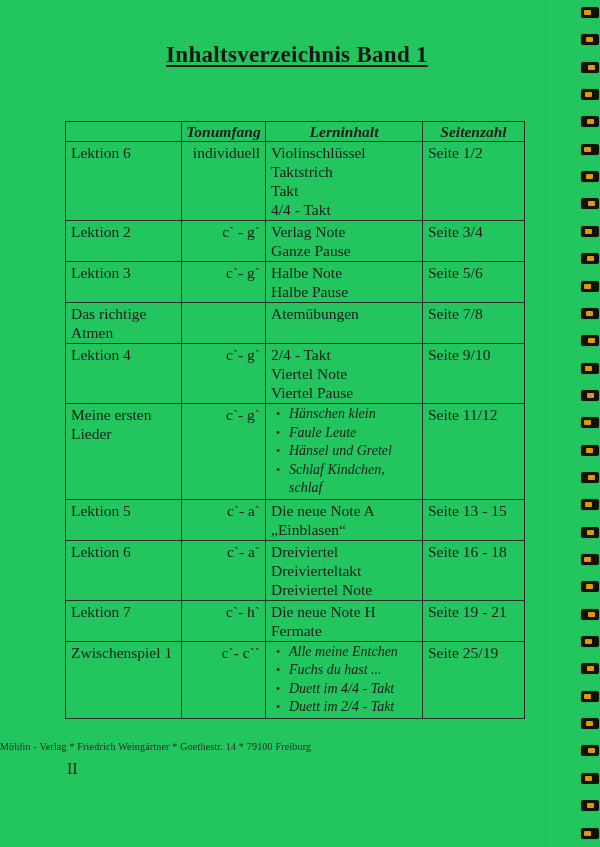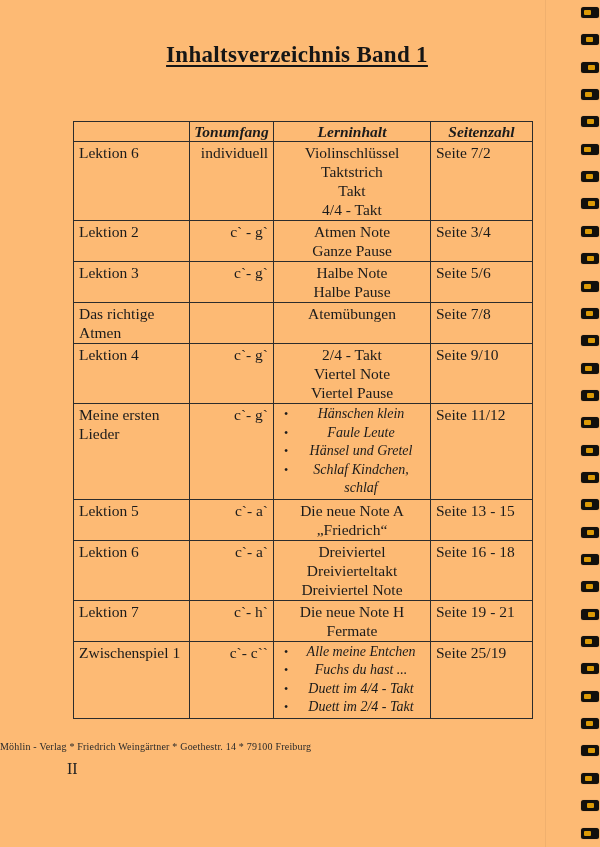--- a/index.html
+++ b/index.html
@@ -4,21 +4,21 @@
 <style>
   html, body {
     margin: 0;
     padding: 0;
     background: #ffffff;
   }
   .sheet {
     position: relative;
     width: 600px;
     height: 847px;
-    background: #fdba74;
+    background: #22c55e;
     overflow: hidden;
     font-family: "Liberation Serif", serif;
     color: #1b1b1b;
   }
   .page-edge {
     position: absolute;
     top: 0;
     left: 545px;
     width: 1px;
     height: 847px;
@@ -41,21 +41,21 @@
     font-size: 23px;
     font-weight: bold;
     letter-spacing: 0.3px;
     text-decoration: underline;
     text-decoration-thickness: 2px;
     text-underline-offset: 3px;
     color: #161616;
   }
   table.toc {
     position: absolute;
-    left: 73px;
+    left: 65px;
     top: 121px;
     width: 459px;
     border-collapse: collapse;
     table-layout: fixed;
     font-size: 15.5px;
   }
   table.toc th, table.toc td {
     border: 1.6px solid #2c2c2c;
     vertical-align: top;
     padding: 1px 5px;
@@ -64,21 +64,21 @@
   }
   table.toc th {
     font-weight: bold;
     font-style: italic;
     text-align: center;
     height: 19px;
     padding: 0 2px;
   }
   td.c-label { text-align: left; }
   td.c-ton   { text-align: right; }
-  td.c-lern  { text-align: center; }
+  td.c-lern  { text-align: left; }
   td.c-seite { text-align: left; }
   .lern-line { white-space: normal; }
   .bullet-line {
     position: relative;
     font-style: italic;
     font-size: 14px;
     line-height: 18.5px;
     padding-left: 18px;
   }
   .bullet-glyph {
@@ -156,27 +156,27 @@
       <tbody id="table-body">
           <tr>
             <td class="c-label">Lektion 6</td>
             <td class="c-ton">individuell</td>
             <td class="c-lern">
               <div class="lern-line">Violinschlüssel</div>
               <div class="lern-line">Taktstrich</div>
               <div class="lern-line">Takt</div>
               <div class="lern-line">4/4 - Takt</div>
             </td>
-            <td class="c-seite">Seite 7/2</td>
+            <td class="c-seite">Seite 1/2</td>
           </tr>
           <tr>
             <td class="c-label">Lektion 2</td>
             <td class="c-ton">c` - g`</td>
             <td class="c-lern">
-              <div class="lern-line">Atmen Note</div>
+              <div class="lern-line">Verlag Note</div>
               <div class="lern-line">Ganze Pause</div>
             </td>
             <td class="c-seite">Seite 3/4</td>
           </tr>
           <tr>
             <td class="c-label">Lektion 3</td>
             <td class="c-ton">c`- g`</td>
             <td class="c-lern">
               <div class="lern-line">Halbe Note</div>
               <div class="lern-line">Halbe Pause</div>
@@ -210,21 +210,21 @@
               <div class="bullet-line"><span class="bullet-glyph">•</span><span>Hänsel und Gretel</span></div>
               <div class="bullet-line"><span class="bullet-glyph">•</span><span>Schlaf Kindchen, schlaf</span></div>
             </td>
             <td class="c-seite">Seite 11/12</td>
           </tr>
           <tr>
             <td class="c-label">Lektion 5</td>
             <td class="c-ton">c`- a`</td>
             <td class="c-lern">
               <div class="lern-line">Die neue Note A</div>
-              <div class="lern-line">„Friedrich“</div>
+              <div class="lern-line">„Einblasen“</div>
             </td>
             <td class="c-seite">Seite 13 - 15</td>
           </tr>
           <tr>
             <td class="c-label">Lektion 6</td>
             <td class="c-ton">c`- a`</td>
             <td class="c-lern">
               <div class="lern-line">Dreiviertel</div>
               <div class="lern-line">Dreivierteltakt</div>
               <div class="lern-line">Dreiviertel Note</div>

